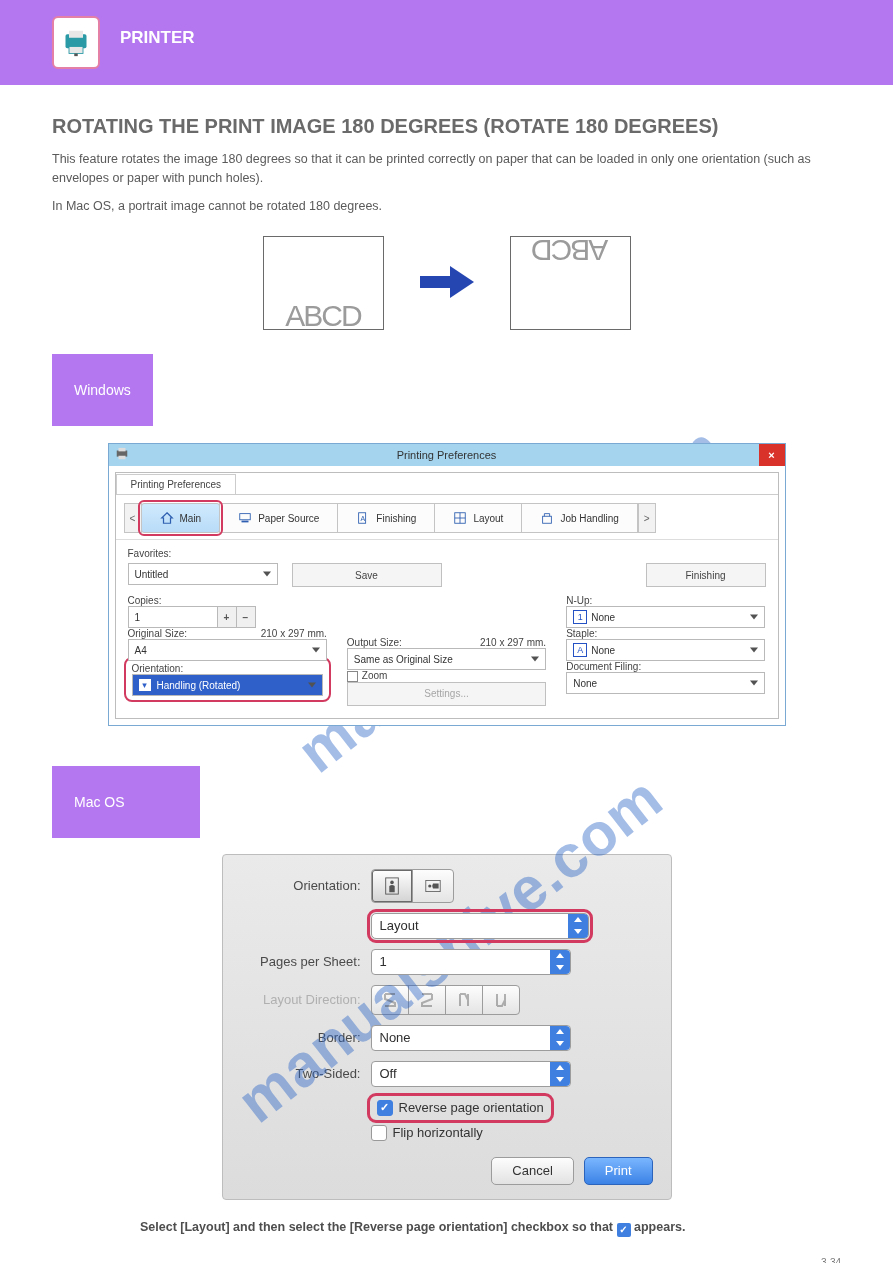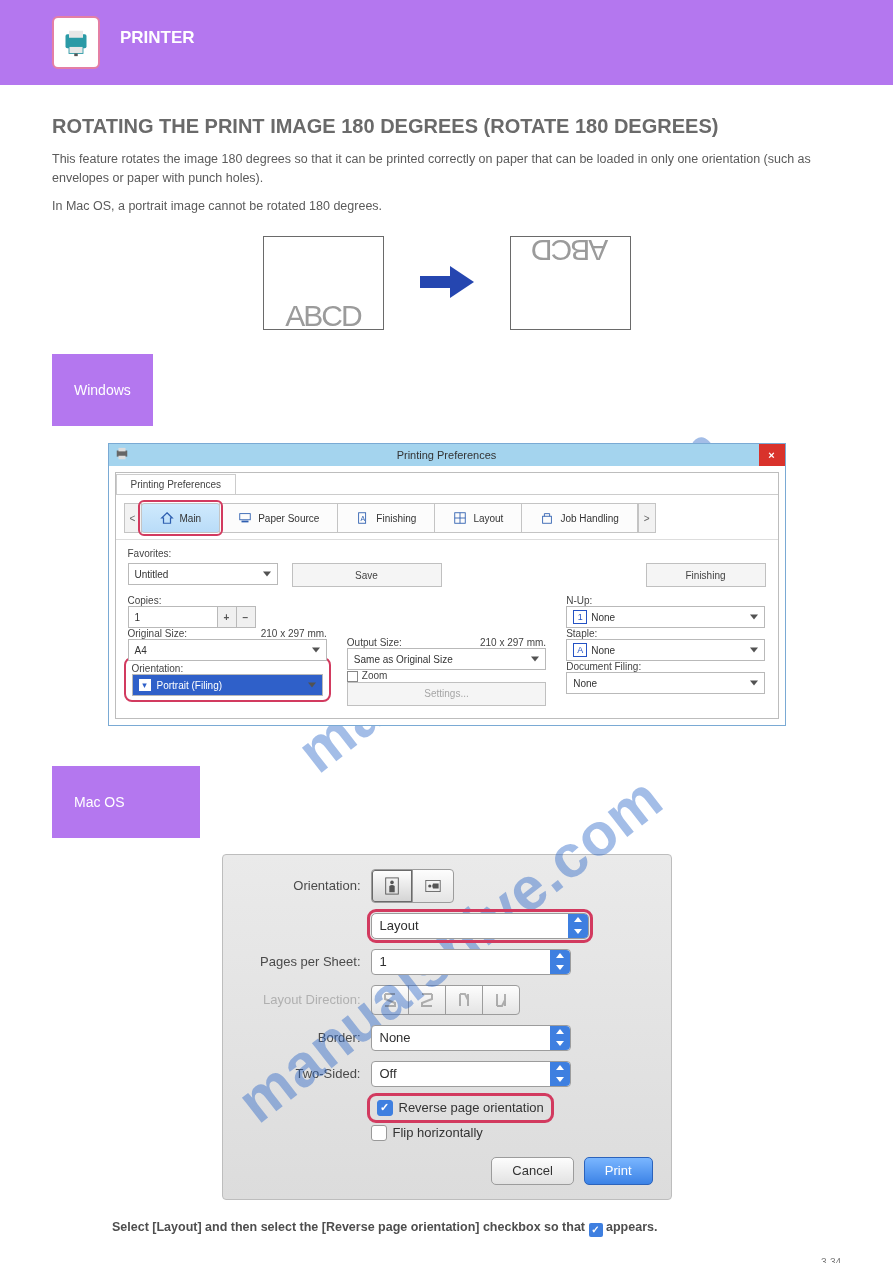--- a/index.html
+++ b/index.html
@@ -408,21 +408,21 @@
                 <span class="lbl">210 x 297 mm.</span>
               </div>
             <div class="sel-box">
                 <span>A4</span>
               </div>
           </div>
           <div class="hl-red" style="padding:2px 4px;">
             <div class="lbl">Orientation:</div>
             <div class="sel-box blue-sel">
               <span class="sq">▾</span>
-              <span>Portrait (Filing)</span>
+              <span>Handling (Rotated)</span>
             </div>
           </div>
         </div>
 
         <div class="col">
           <div style="height:42px;"></div>
           <div>
             <div class="field-line">
                 <span class="lbl">Output Size:</span>
                 <span class="lbl">210 x 297 mm.</span>
@@ -609,20 +609,20 @@
     <div class="mac-btns">
       <div class="mac-button">
           <span>Cancel</span>
         </div>
       <div class="mac-button primary">
           <span>Print</span>
         </div>
     </div>
   </div>
 
-  <p class="bot-text" style="margin-left:60px;max-width:640px;font-weight:600;color:#4e4e4e;">
+  <p class="bot-text" style="margin-left:88px;max-width:640px;font-weight:600;color:#4e4e4e;">
     <span>Select [Layout] and then select the [Reverse page orientation] checkbox so that</span>
     <span class="inline-chk">✓</span>
     <span> appears.</span>
   </p>
 
   <div class="pg-num">3-34</div>
 </div>
 
 </body></html>

